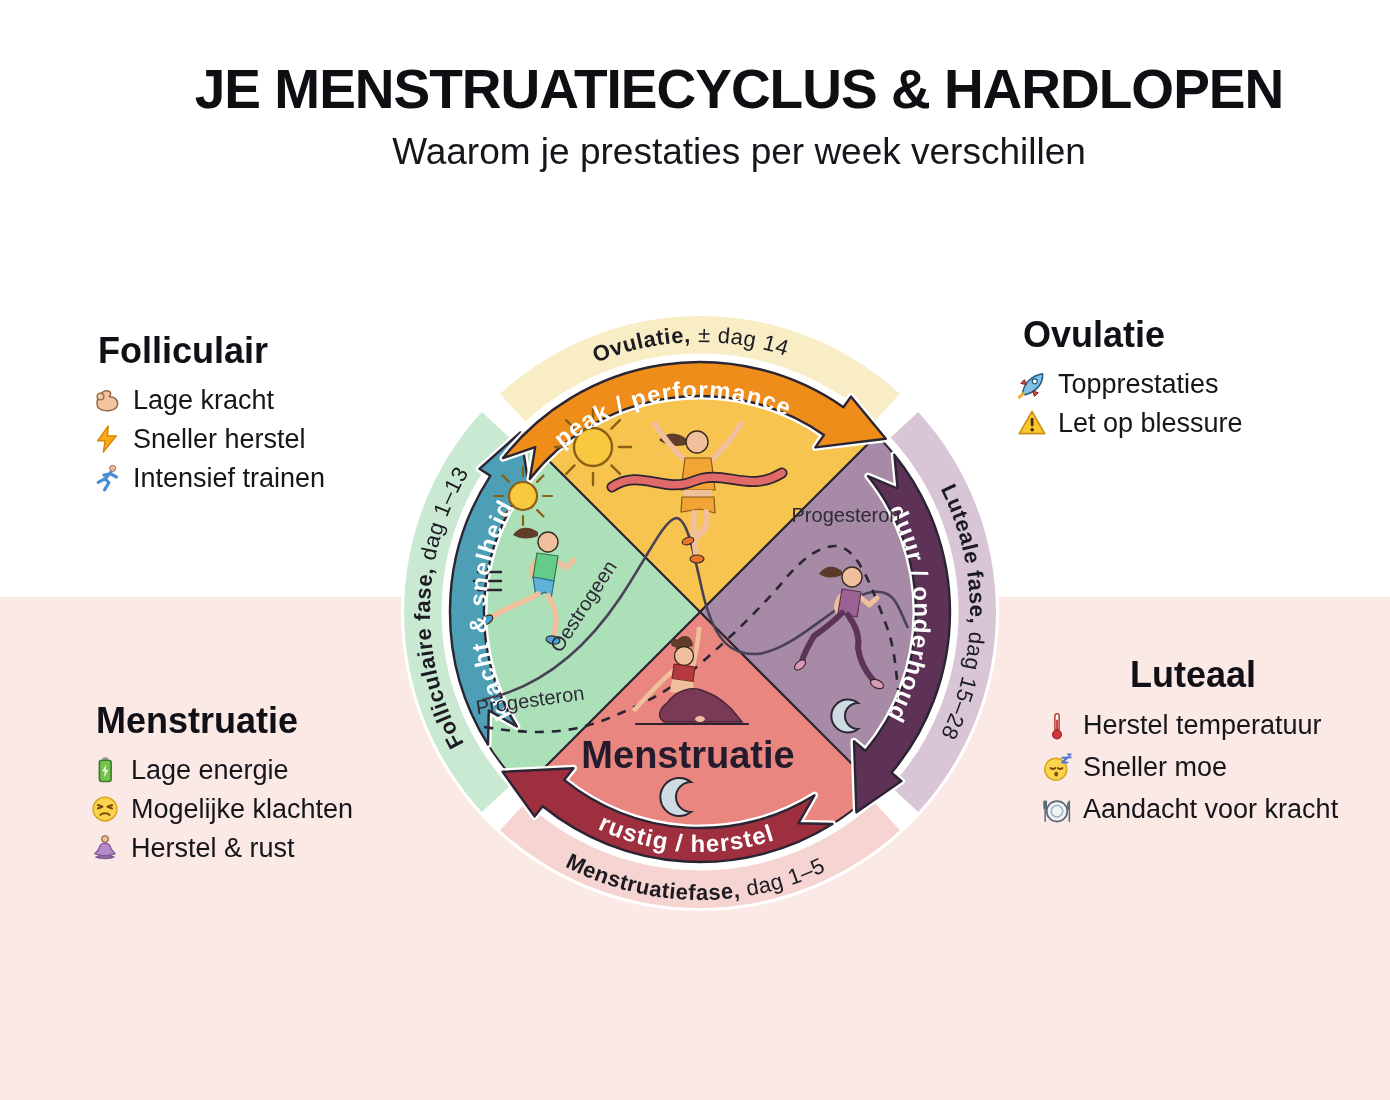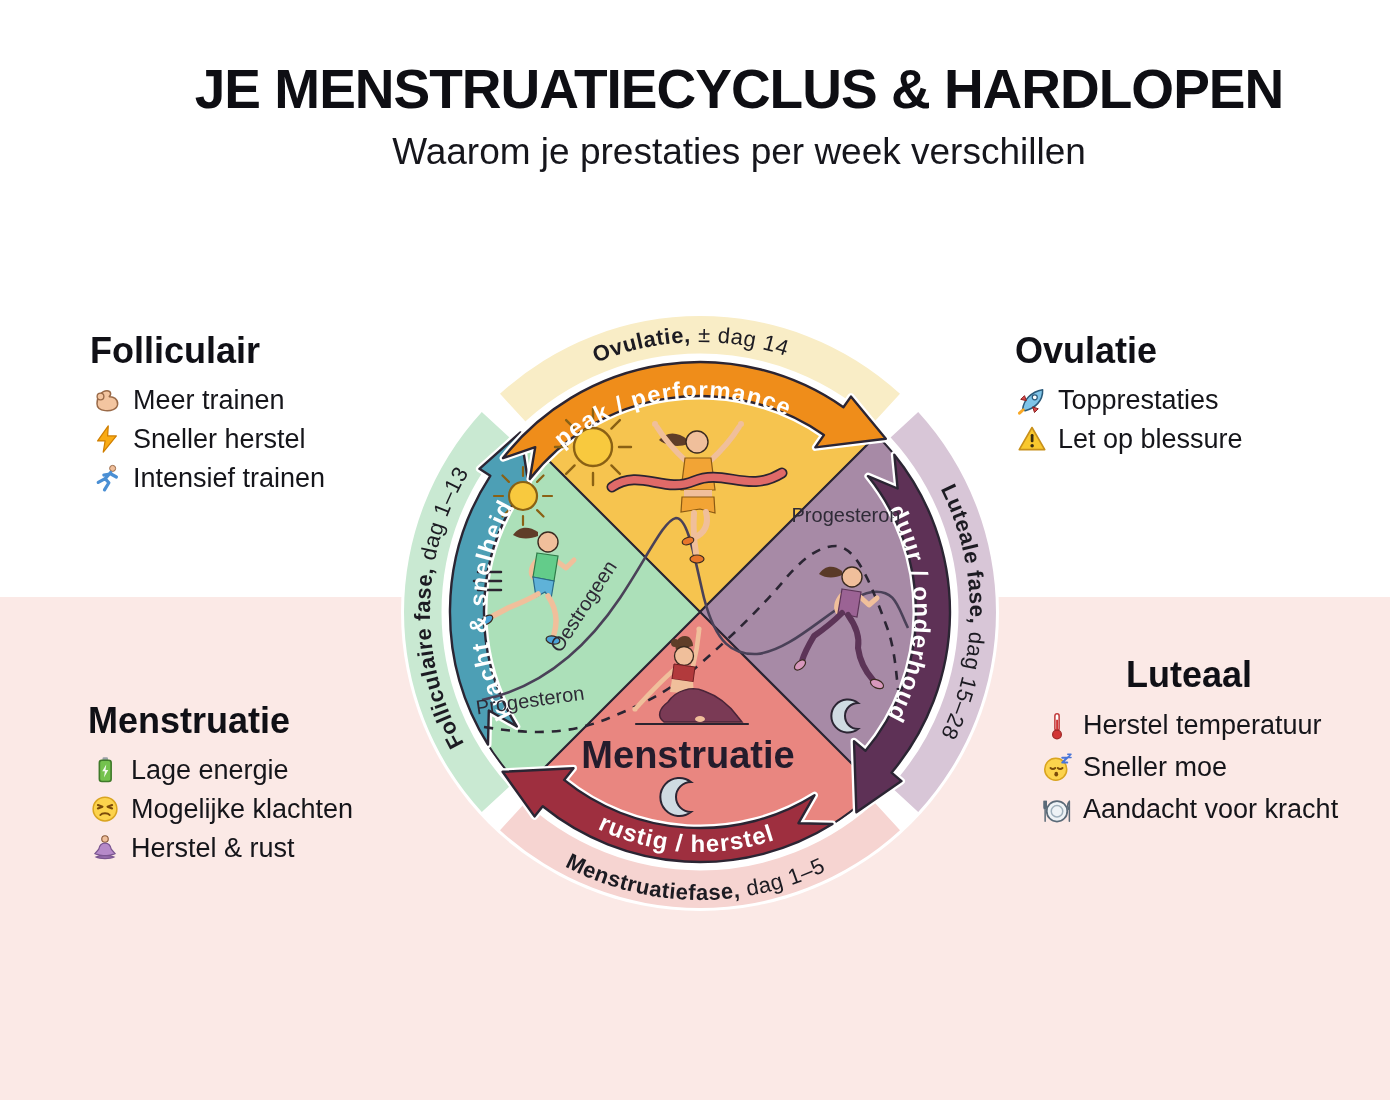--- a/index.html
+++ b/index.html
@@ -3,21 +3,21 @@
 <meta charset="utf-8">
 <style>
   html,body{margin:0;padding:0;background:#fff;}
   .canvas{position:relative;width:1390px;height:1100px;background:#ffffff;overflow:hidden;
           font-family:"Liberation Sans",sans-serif;color:#15151a;}
   .bg-band{position:absolute;left:0;top:597px;width:1390px;height:503px;background:#fbe9e6;}
   .header{position:absolute;left:16px;top:62px;width:1390px;text-align:center;margin-left:28px;}
   .title{font-size:55px;font-weight:800;letter-spacing:-1px;color:#0e0e13;line-height:1.0;margin:0;}
   .subtitle{font-size:37px;font-weight:400;color:#16161c;margin:14px 0 0 0;}
   .panel{position:absolute;}
-  .panel h2{margin:0 0 11px 0;font-size:36px;font-weight:800;color:#101016;line-height:1.05;}
+  .panel h2{margin:0 0 11px 8px;font-size:36px;font-weight:800;color:#101016;line-height:1.05;}
   .row{display:flex;align-items:center;height:39px;}
   #panel-luteaal .row{height:42px;}
   .row .ico{width:34px;height:30px;display:inline-flex;align-items:center;justify-content:center;margin-right:9px;flex:0 0 34px;}
   .row .ico svg{width:30px;height:30px;display:block;}
   .row .lbl{font-size:27px;color:#15151a;white-space:nowrap;}
   #wheel{position:absolute;left:370px;top:280px;}
   .ring-t{font-family:"Liberation Sans",sans-serif;font-size:22px;font-weight:700;fill:#1c1b22;letter-spacing:.5px;text-anchor:middle;}
   .ring-t .rt{font-weight:400;}
   .band-t{font-family:"Liberation Sans",sans-serif;font-size:24px;font-weight:700;fill:#ffffff;letter-spacing:1.1px;text-anchor:middle;}
   .center-t{font-family:"Liberation Sans",sans-serif;font-size:38px;font-weight:800;fill:#241c2c;text-anchor:middle;}
@@ -36,42 +36,42 @@
 
   <div class="panel" id="panel-folliculair" style="left:90px;top:332px;">
     <h2>Folliculair</h2>
     <div class="row">
       <span class="ico">
           <svg viewBox="0 0 24 24">
         <path d="M4,15 C4,9 8,4.5 12,4.5 C15.2,4.5 15.8,7.8 13.5,9.4 C17,8.8 21,11.5 20.5,15.5 C20,19.5 15,21 10.5,20.5 C6.5,20 4,18.5 4,15 Z" fill="#f3c5a0" stroke="#9a6a48" stroke-width="1.2"></path>
         <circle cx="6.8" cy="9.2" r="2.7" fill="#f3c5a0" stroke="#9a6a48" stroke-width="1.1"></circle>
           </svg>
         </span>
-      <span class="lbl">Meer trainen</span>
+      <span class="lbl">Lage kracht</span>
     </div>
     <div class="row">
       <span class="ico">
           <svg viewBox="0 0 24 24">
         <polygon points="13,1.5 4.5,13.5 10.5,13.5 9,22.5 19.5,9.5 12.5,9.5" fill="#f9ab14" stroke="#d07f00" stroke-width="1" stroke-linejoin="round"></polygon>
           </svg>
         </span>
       <span class="lbl">Sneller herstel</span>
     </div>
     <div class="row">
       <span class="ico">
           <svg viewBox="0 0 24 24">
         <circle cx="16.5" cy="4.3" r="2.4" fill="#f0bf9b" stroke="#9a6a48" stroke-width="0.8"></circle>
         <path d="M15,7.5 L10.5,12.5 L13.5,15.8 L10,21.5 M14.8,8.6 L19.5,11.2 M14.2,8.8 L9.5,9.6 M10.5,12.5 L5,15.5" fill="none" stroke="#4a8fd4" stroke-width="2.6" stroke-linecap="round" stroke-linejoin="round"></path>
           </svg>
         </span>
       <span class="lbl">Intensief trainen</span>
     </div>
   </div>
 
-  <div class="panel" id="panel-ovulatie" style="left:1015px;top:332px;">
+  <div class="panel" id="panel-ovulatie" style="left:1015px;top:316px;">
     <h2>Ovulatie</h2>
     <div class="row">
       <span class="ico">
           <svg viewBox="0 0 24 24">
         <path d="M4.5,19.5 C5.5,12 11,5.5 20.5,3.8 C21,13 14,18.6 6.5,20.6 Z" fill="#7fc4e8" stroke="#2a5a7a" stroke-width="1.2" stroke-linejoin="round"></path>
         <circle cx="14.2" cy="9.8" r="2" fill="#ffffff" stroke="#2a5a7a" stroke-width="1"></circle>
         <path d="M7.5,12.5 L3,11.5 L6,8.5 Z" fill="#d84848" stroke="#8a2020" stroke-width="0.8"></path>
         <path d="M12.5,17.5 L14,22 L17,19 Z" fill="#d84848" stroke="#8a2020" stroke-width="0.8"></path>
         <path d="M5,19.8 L2,22.5" stroke="#f9a825" stroke-width="2.4" stroke-linecap="round"></path>
           </svg>

